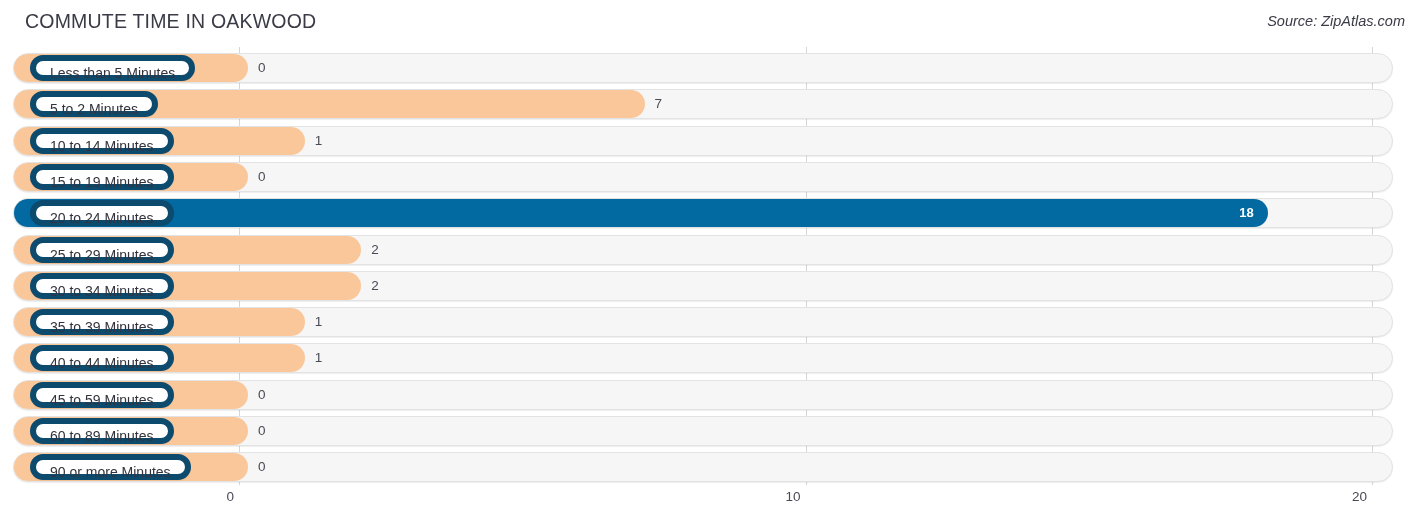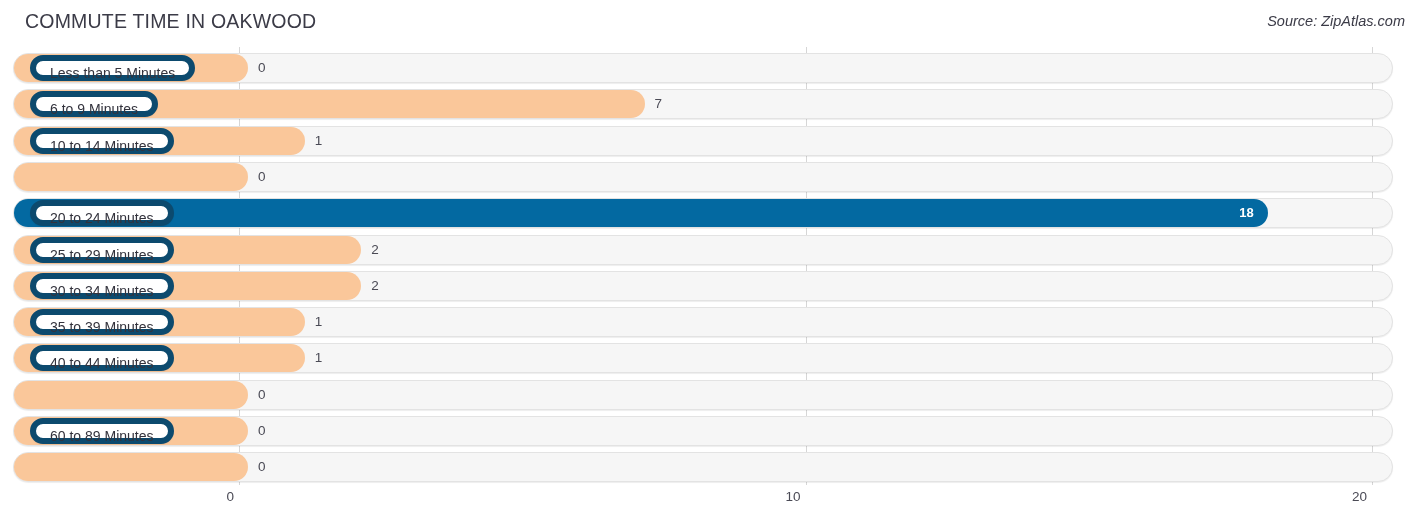--- a/index.html
+++ b/index.html
@@ -168,32 +168,33 @@
     <div class="row" style="top: 6px;">
       <div class="track"></div>
       <div class="bar" style="width: 234px;"></div>
       <div class="value-outside" style="left: 258px;">0</div>
       <div class="label-pill">Less than 5 Minutes</div>
     </div>
     <div class="row" style="top: 42.3px;">
       <div class="track"></div>
       <div class="bar" style="width: 630.55px;"></div>
       <div class="value-outside" style="left: 654.55px;">7</div>
-      <div class="label-pill">6 to 9 Minutes</div>
+      <div class="label-pill">5 to 2 Minutes</div>
     </div>
     <div class="row" style="top: 78.6px;">
       <div class="track"></div>
       <div class="bar" style="width: 290.65px;"></div>
       <div class="value-outside" style="left: 314.65px;">1</div>
       <div class="label-pill">10 to 14 Minutes</div>
     </div>
     <div class="row" style="top: 114.9px;">
       <div class="track"></div>
       <div class="bar" style="width: 234px;"></div>
       <div class="value-outside" style="left: 258px;">0</div>
+      <div class="label-pill">15 to 19 Minutes</div>
     </div>
     <div class="row" style="top: 151.2px;">
       <div class="track"></div>
       <div class="bar highlight" style="width: 1253.7px;">
         <div class="bar-value-inside">18</div>
       </div>
       <div class="label-pill">20 to 24 Minutes</div>
     </div>
     <div class="row" style="top: 187.5px;">
       <div class="track"></div>
@@ -216,31 +217,33 @@
     <div class="row" style="top: 296.4px;">
       <div class="track"></div>
       <div class="bar" style="width: 290.65px;"></div>
       <div class="value-outside" style="left: 314.65px;">1</div>
       <div class="label-pill">40 to 44 Minutes</div>
     </div>
     <div class="row" style="top: 332.7px;">
       <div class="track"></div>
       <div class="bar" style="width: 234px;"></div>
       <div class="value-outside" style="left: 258px;">0</div>
+      <div class="label-pill">45 to 59 Minutes</div>
     </div>
     <div class="row" style="top: 369px;">
       <div class="track"></div>
       <div class="bar" style="width: 234px;"></div>
       <div class="value-outside" style="left: 258px;">0</div>
       <div class="label-pill">60 to 89 Minutes</div>
     </div>
     <div class="row" style="top: 405.3px;">
       <div class="track"></div>
       <div class="bar" style="width: 234px;"></div>
       <div class="value-outside" style="left: 258px;">0</div>
+      <div class="label-pill">90 or more Minutes</div>
     </div>
   </div>
 
 <div class="axis" id="axis">
     <div class="axis-tick" style="left: 239px;">0</div>
     <div class="axis-tick" style="left: 805.5px; text-align: center;">10</div>
     <div class="axis-tick" style="left: 1372px;">20</div>
   </div>
 
 </body></html>

